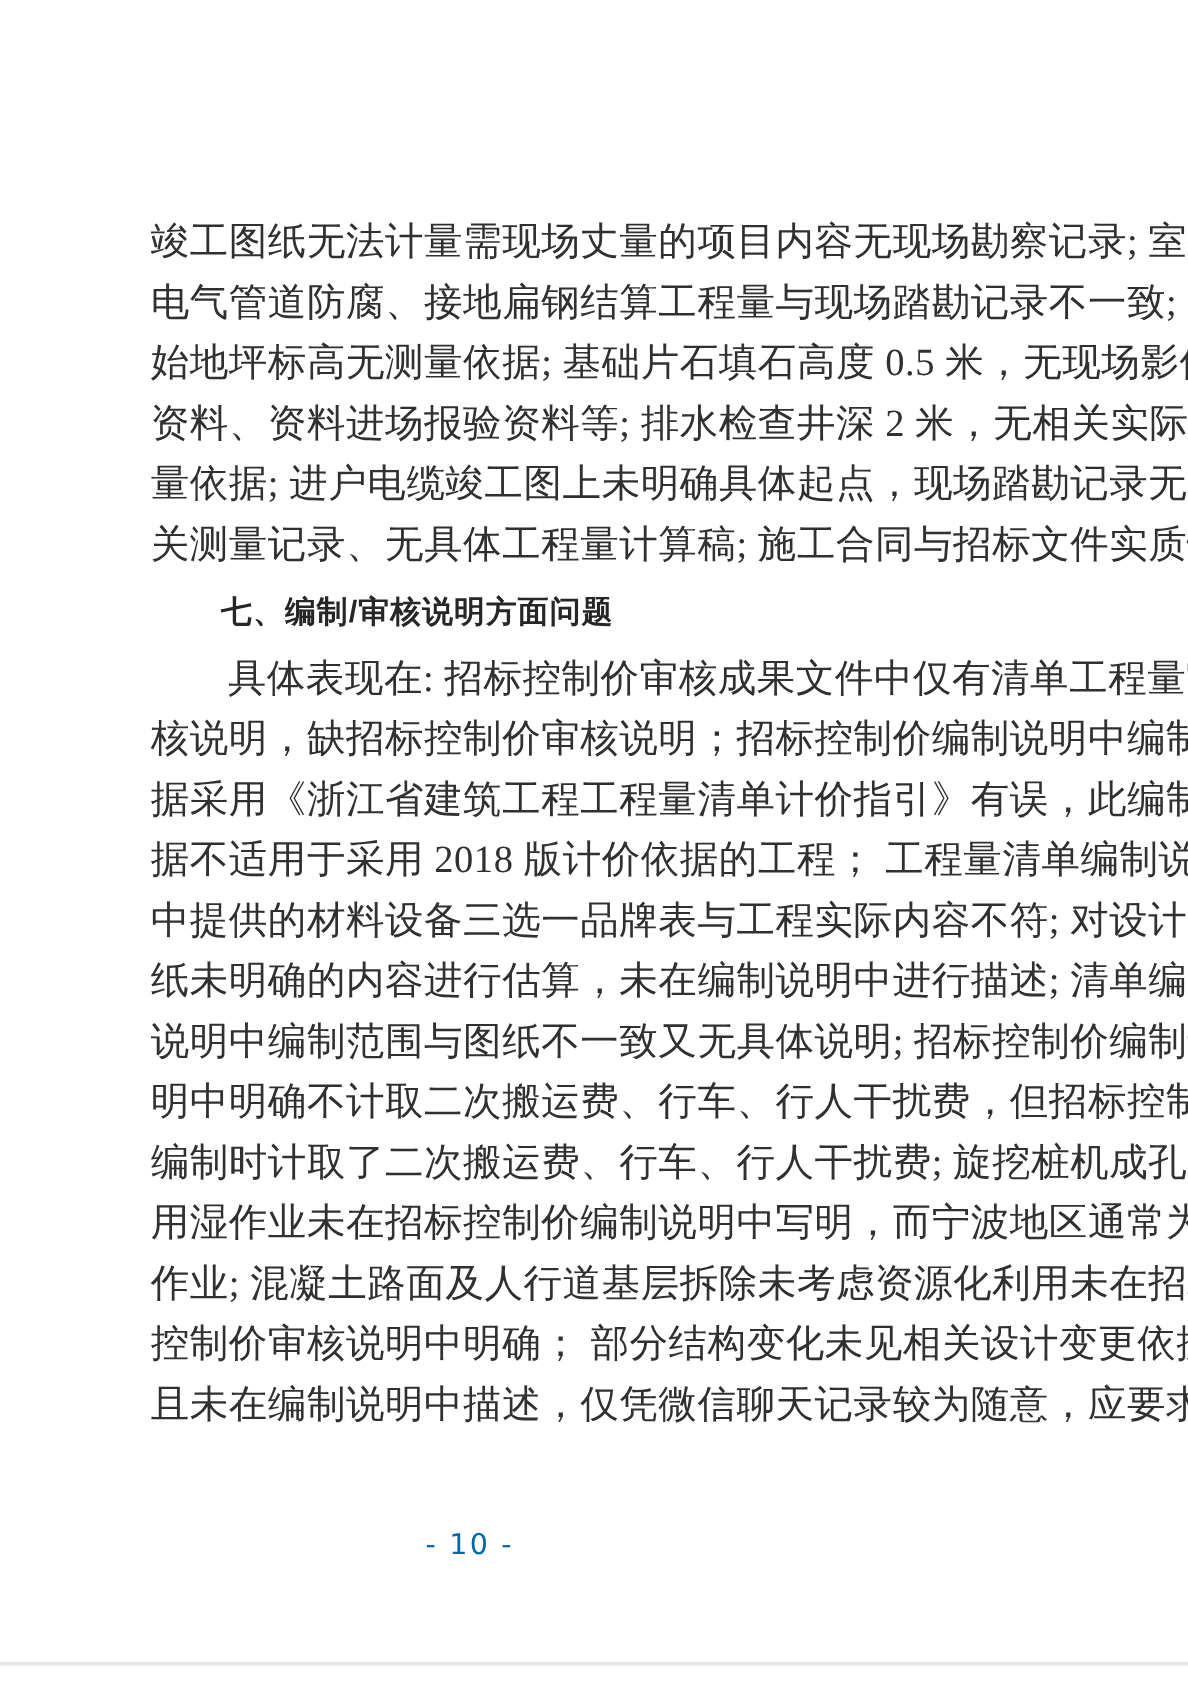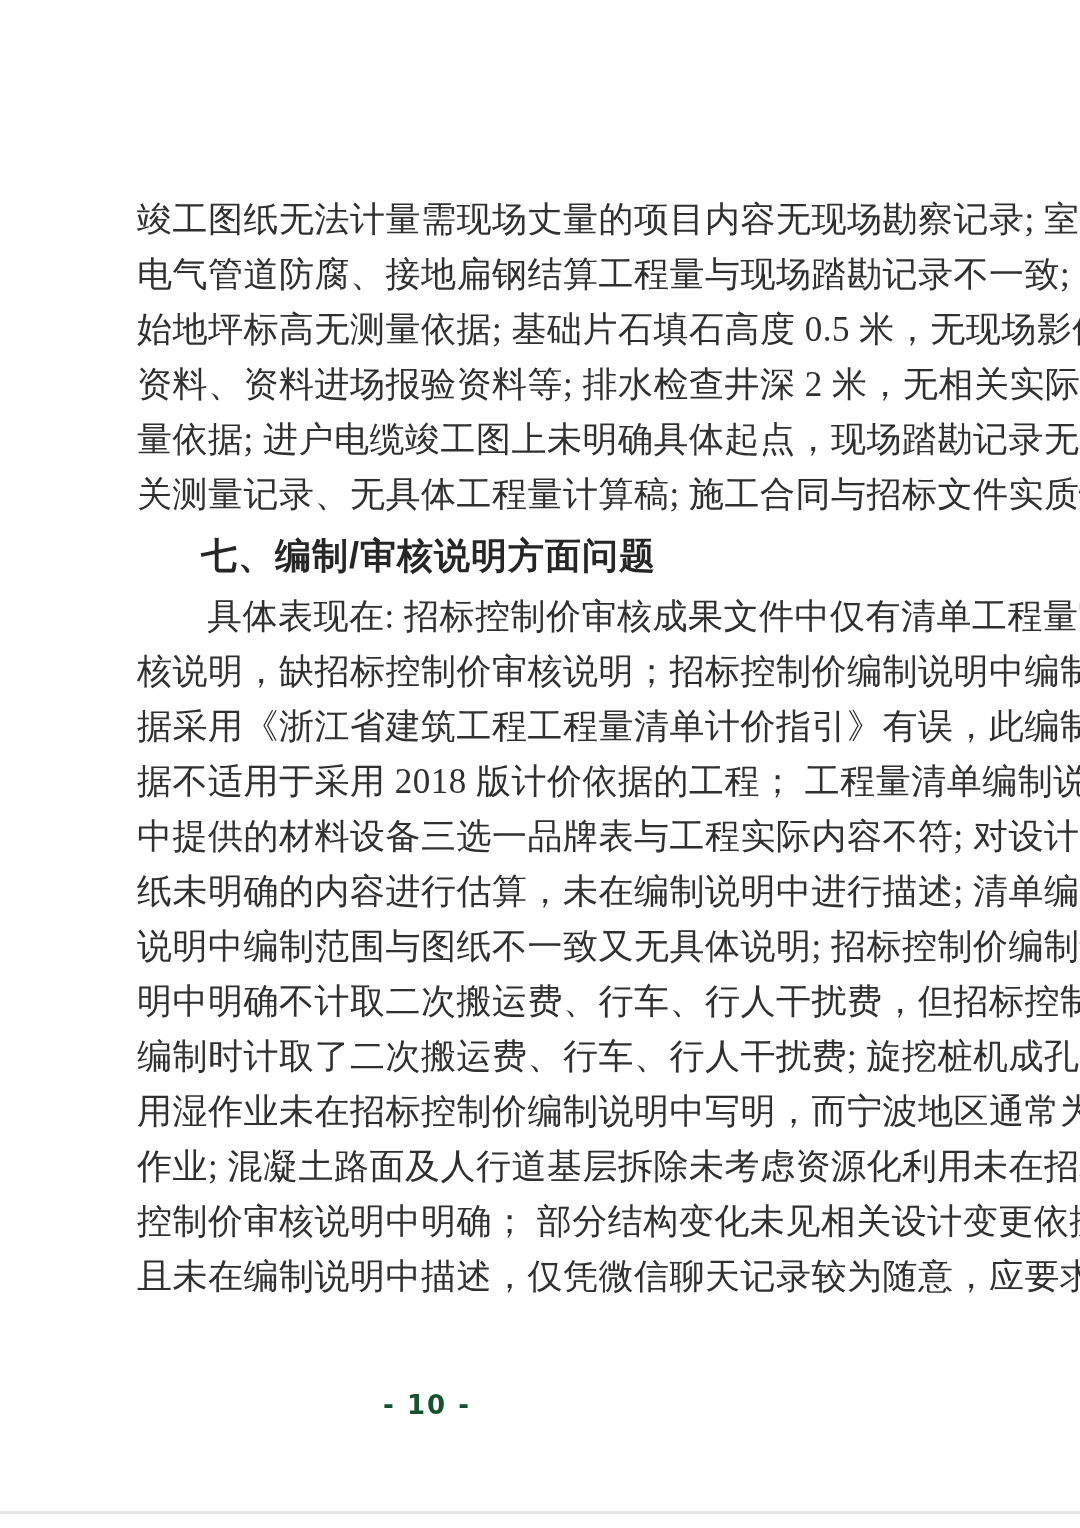--- a/index.html
+++ b/index.html
@@ -31,43 +31,42 @@
     white-space: nowrap;
     letter-spacing: 0.5px;
   }
   .line.nojust {
     text-align: left;
     text-align-last: auto;
   }
   .heading {
     font-family: "Liberation Sans", "DejaVu Sans", sans-serif;
     font-weight: bold;
-    font-size: 36px;
+    font-size: 28px;
     line-height: 55px;
     color: #262626;
     text-indent: 64px;
     margin-top: 6px;
     margin-bottom: 6px;
     letter-spacing: 1px;
     white-space: nowrap;
   }
   .indent {
     text-indent: 70px;
   }
   .page-number {
     position: absolute;
     left: 0;
     top: 1390px;
     width: 854px;
     text-align: center;
     font-family: "DejaVu Sans", "Liberation Sans", sans-serif;
     font-size: 26px;
-    color: #14532d;
+    color: #0369a1;
     letter-spacing: 2px;
-    font-weight: bold;
   }
   .bottom-divider {
     position: absolute;
     left: 0;
     top: 1511px;
     width: 1080px;
     height: 3px;
     background: #e4e4e4;
   }
 </style>

